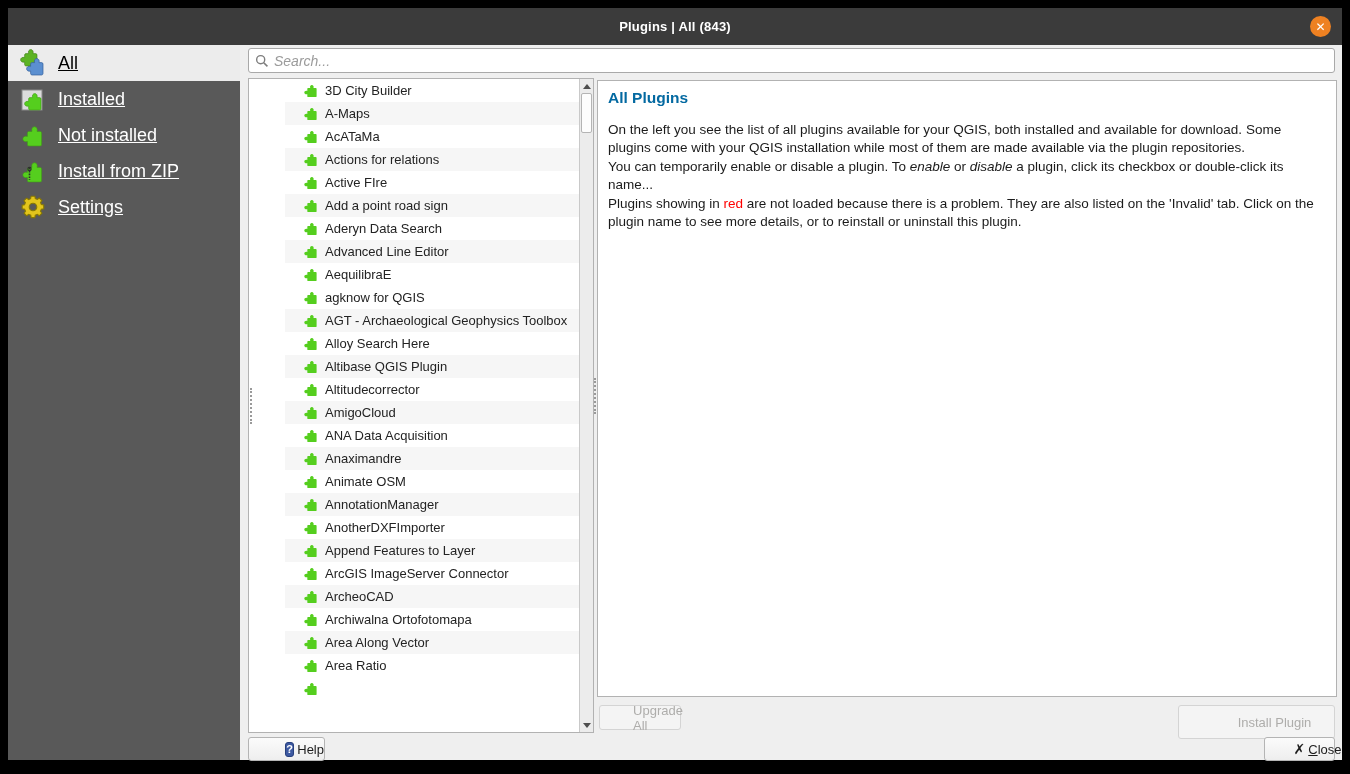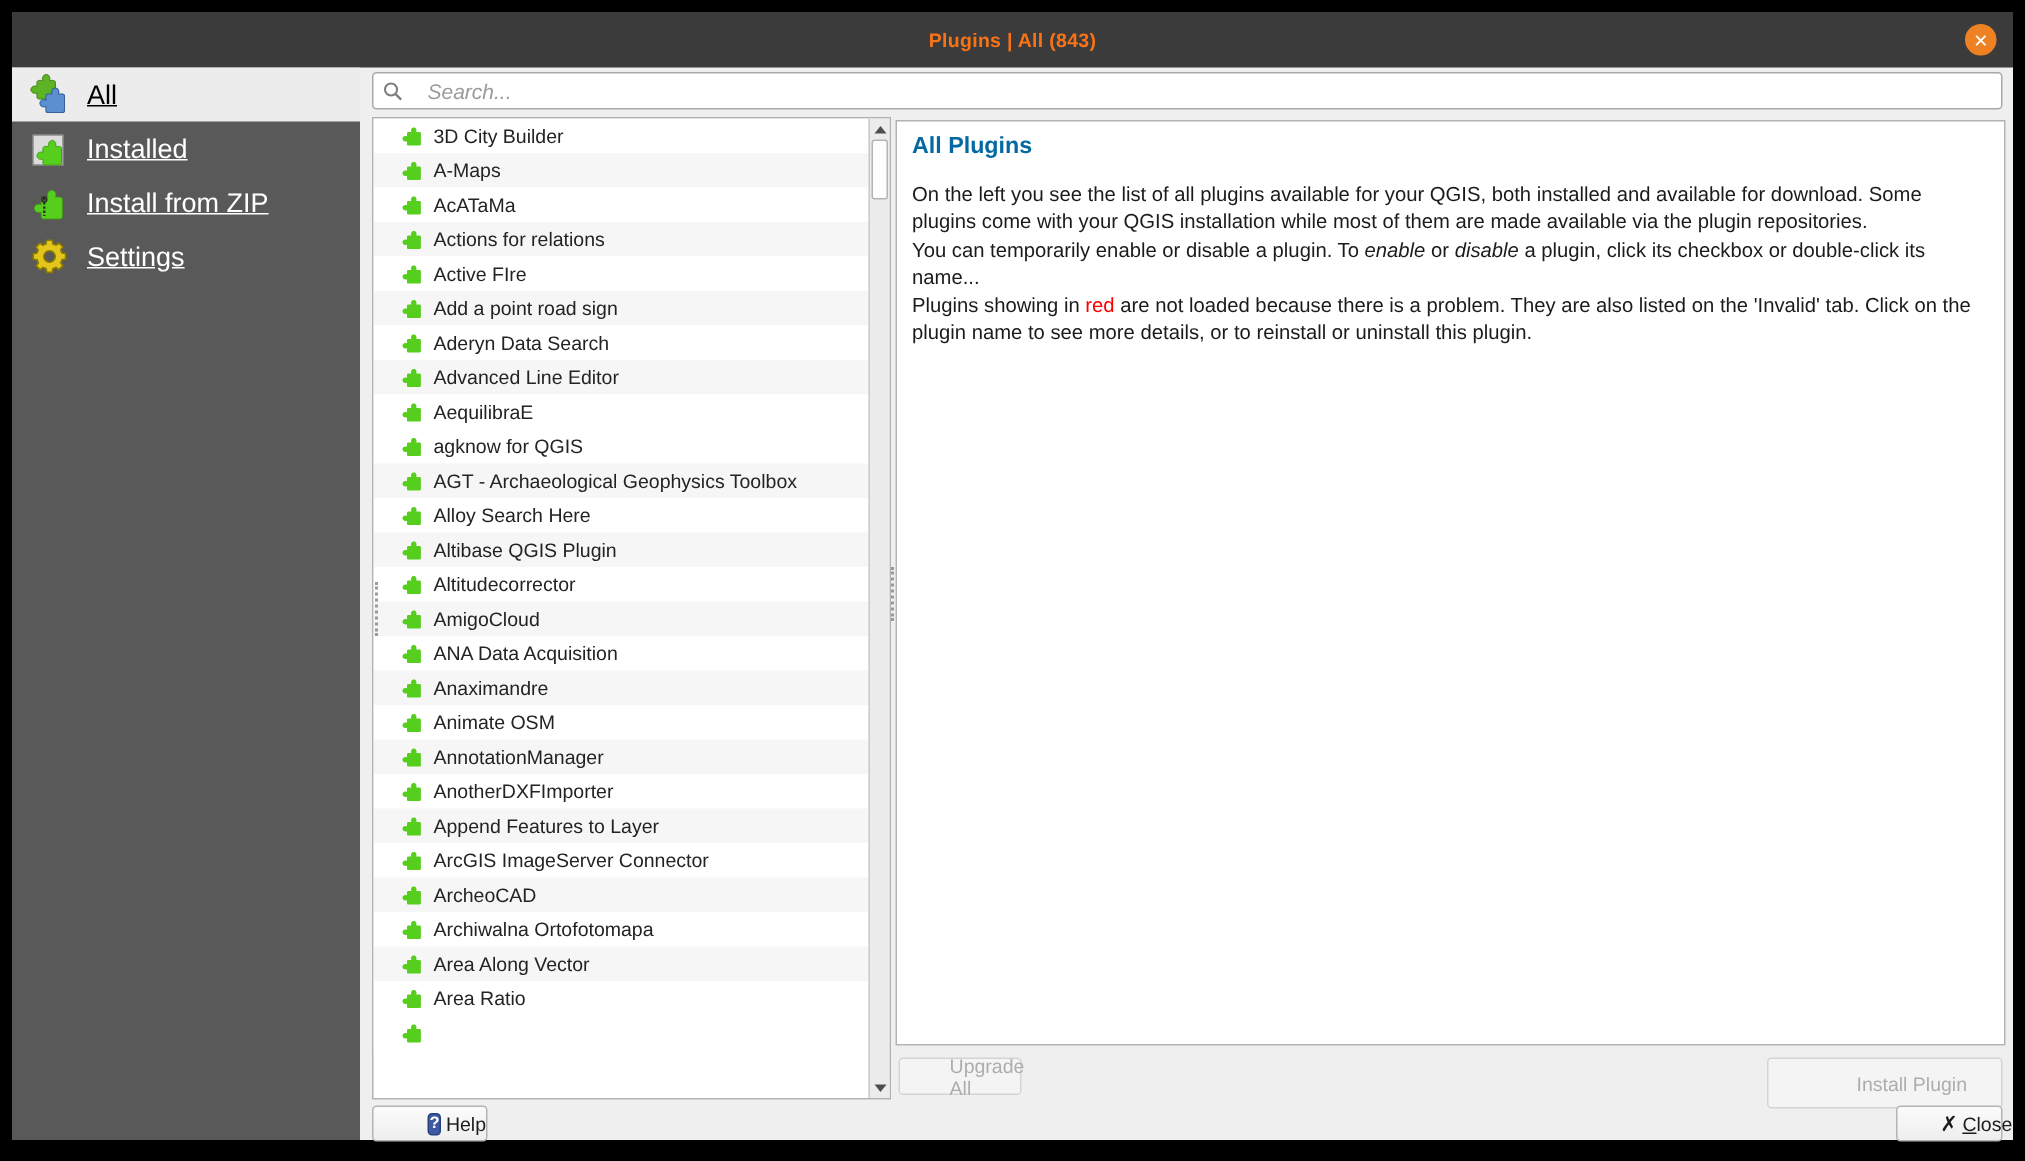--- a/index.html
+++ b/index.html
@@ -2,39 +2,39 @@
 <html><head>
 <meta charset="utf-8">
 <style>
   * { margin:0; padding:0; box-sizing:border-box; }
   html,body { width:1350px; height:774px; background:#000; font-family:"Liberation Sans","DejaVu Sans",sans-serif; overflow:hidden; }
 
   .dialog { position:absolute; left:8px; top:8px; width:1334px; height:752px; background:#efefef; }
 
   
   .titlebar { position:absolute; left:0; top:0; width:1334px; height:37px; background:#3b3b3b; display:flex; align-items:center; justify-content:center; }
-  .titlebar .title { color:#f97316; font-size:13px; font-weight:bold; letter-spacing:.2px; }
+  .titlebar .title { color:#ffffff; font-size:13px; font-weight:bold; letter-spacing:.2px; }
   .tb-close { position:absolute; right:11px; top:8px; width:21px; height:21px; border-radius:50%; background:#ee8122; color:#fff; font-size:12px; font-weight:bold; display:flex; align-items:center; justify-content:center; cursor:pointer; line-height:1; }
 
   
   .sidebar { position:absolute; left:0; top:37px; width:232px; height:715px; background:#595959; }
   .side-item { height:36px; display:flex; align-items:center; padding-left:10px; color:#ffffff; font-size:18px; cursor:pointer;text-decoration:underline; }
   .side-item.selected { background:#ececec; color:#000000; }
   .side-item .sicon { width:30px; height:30px; margin-right:10px; display:flex; align-items:center; justify-content:center; }
 
   
   .searchbox { position:absolute; left:240px; top:40px; width:1087px; height:25px; background:#ffffff; border:1px solid #a9a9a9; border-radius:3px; display:flex; align-items:center; padding:0 6px; }
   .searchbox svg { flex:0 0 auto; }
-  .searchbox input { border:none; outline:none; flex:1; margin-left:16px; font-size:14px; font-style:italic; color:#ef4444; background:transparent; font-family:"Liberation Sans","DejaVu Sans",sans-serif; }
+  .searchbox input { border:none; outline:none; flex:1; margin-left:5px; font-size:14px; font-style:italic; color:#ef4444; background:transparent; font-family:"Liberation Sans","DejaVu Sans",sans-serif; }
   .searchbox input::placeholder { color:#9b9b9b; font-style:italic; }
 
   
   .listpanel { position:absolute; left:240px; top:70px; width:346px; height:655px; background:#ffffff; border:1px solid #b2b2b2; overflow:hidden; }
   .rows { position:absolute; left:0; top:0; width:331px; }
-  .row { height:23px; display:flex; align-items:center; padding-left:18px; background:#ffffff; white-space:nowrap; cursor:default; }
+  .row { height:23px; display:flex; align-items:center; padding-left:18px; background:#ffffff; white-space:nowrap; cursor:default;margin-left:36px; }
   .row.alt { background:#f6f6f6; }
   .row .picon { width:15px; height:15px; margin-right:7px; flex:0 0 auto; }
   .row .plabel { font-size:13px; color:#232323; }
 
   
   .vscroll { position:absolute; right:0; top:0; width:14px; height:653px; background:#ececec; border-left:1px solid #c9c9c9; }
   .sb-btn { position:absolute; left:0; width:14px; height:14px; background:#ececec; display:flex; align-items:center; justify-content:center; cursor:pointer; }
   .sb-up { top:0; }
   .sb-down { bottom:0; }
   .tri-up { width:0; height:0; border-left:4px solid transparent; border-right:4px solid transparent; border-bottom:5px solid #4e4e4e; }
@@ -90,20 +90,28 @@
           <rect x="2" y="4" width="20" height="20" fill="#dcdcdc" stroke="#8a8a8a" stroke-width="1"></rect>
           <path fill="#55ce1e" stroke="#3f9b14" stroke-width="0.6" d="M10,24 c-0.8,0 -1.4,-0.6 -1.4,-1.4 v-2.6 c-2.2,0.8 -4,-0.5 -4,-2.2 s1.8,-3 4,-2.2 V13 c0,-0.8 0.6,-1.4 1.4,-1.4 h2.6 c-0.8,-2.2 0.5,-4 2.2,-4 s3,1.8 2.2,4 h2.6 c0.8,0 1.4,0.6 1.4,1.4 v9.6 c0,0.8 -0.6,1.4 -1.4,1.4 Z"></path>
         </svg>
       </span>
       <span>Installed</span>
     </div>
     <div class="side-item">
       <span class="sicon">
         <svg width="26" height="26" viewBox="0 0 26 26">
           <path fill="#55ce1e" stroke="#3f9b14" stroke-width="0.6" d="M9,24 c-0.9,0 -1.6,-0.7 -1.6,-1.6 v-3 c-2.5,0.9 -4.6,-0.6 -4.6,-2.5 s2.1,-3.4 4.6,-2.5 V11 c0,-0.9 0.7,-1.6 1.6,-1.6 h3 c-0.9,-2.5 0.6,-4.6 2.5,-4.6 s3.4,2.1 2.5,4.6 h3 c0.9,0 1.6,0.7 1.6,1.6 v11.4 c0,0.9 -0.7,1.6 -1.6,1.6 Z"></path>
+        </svg>
+      </span>
+      <span>Not installed</span>
+    </div>
+    <div class="side-item">
+      <span class="sicon">
+        <svg width="26" height="26" viewBox="0 0 26 26">
+          <path fill="#55ce1e" stroke="#3f9b14" stroke-width="0.6" d="M9,24 c-0.9,0 -1.6,-0.7 -1.6,-1.6 v-3 c-2.5,0.9 -4.6,-0.6 -4.6,-2.5 s2.1,-3.4 4.6,-2.5 V11 c0,-0.9 0.7,-1.6 1.6,-1.6 h3 c-0.9,-2.5 0.6,-4.6 2.5,-4.6 s3.4,2.1 2.5,4.6 h3 c0.9,0 1.6,0.7 1.6,1.6 v11.4 c0,0.9 -0.7,1.6 -1.6,1.6 Z"></path>
           <line x1="9.5" y1="10" x2="9.5" y2="22" stroke="#2e2e2e" stroke-width="1.6" stroke-dasharray="1.6 1.2"></line>
           <circle cx="9.5" cy="11" r="1.6" fill="none" stroke="#2e2e2e" stroke-width="1.2"></circle>
         </svg>
       </span>
       <span>Install from ZIP</span>
     </div>
     <div class="side-item">
       <span class="sicon">
         <svg width="26" height="26" viewBox="0 0 24 24">
           <path fill="#e3c51c" stroke="#8a7a00" stroke-width="1" fill-rule="evenodd" d="M10.3 2h3.4l.4 2.2 1.9.8 1.8-1.3 2.4 2.4-1.3 1.8.8 1.9 2.2.4v3.4l-2.2.4-.8 1.9 1.3 1.8-2.4 2.4-1.8-1.3-1.9.8-.4 2.2h-3.4l-.4-2.2-1.9-.8-1.8 1.3-2.4-2.4 1.3-1.8-.8-1.9L2 13.7v-3.4l2.2-.4.8-1.9-1.3-1.8 2.4-2.4 1.8 1.3 1.9-.8.4-2.2z M12 8.5a3.5 3.5 0 1 0 0 7 3.5 3.5 0 0 0 0-7z"></path>

